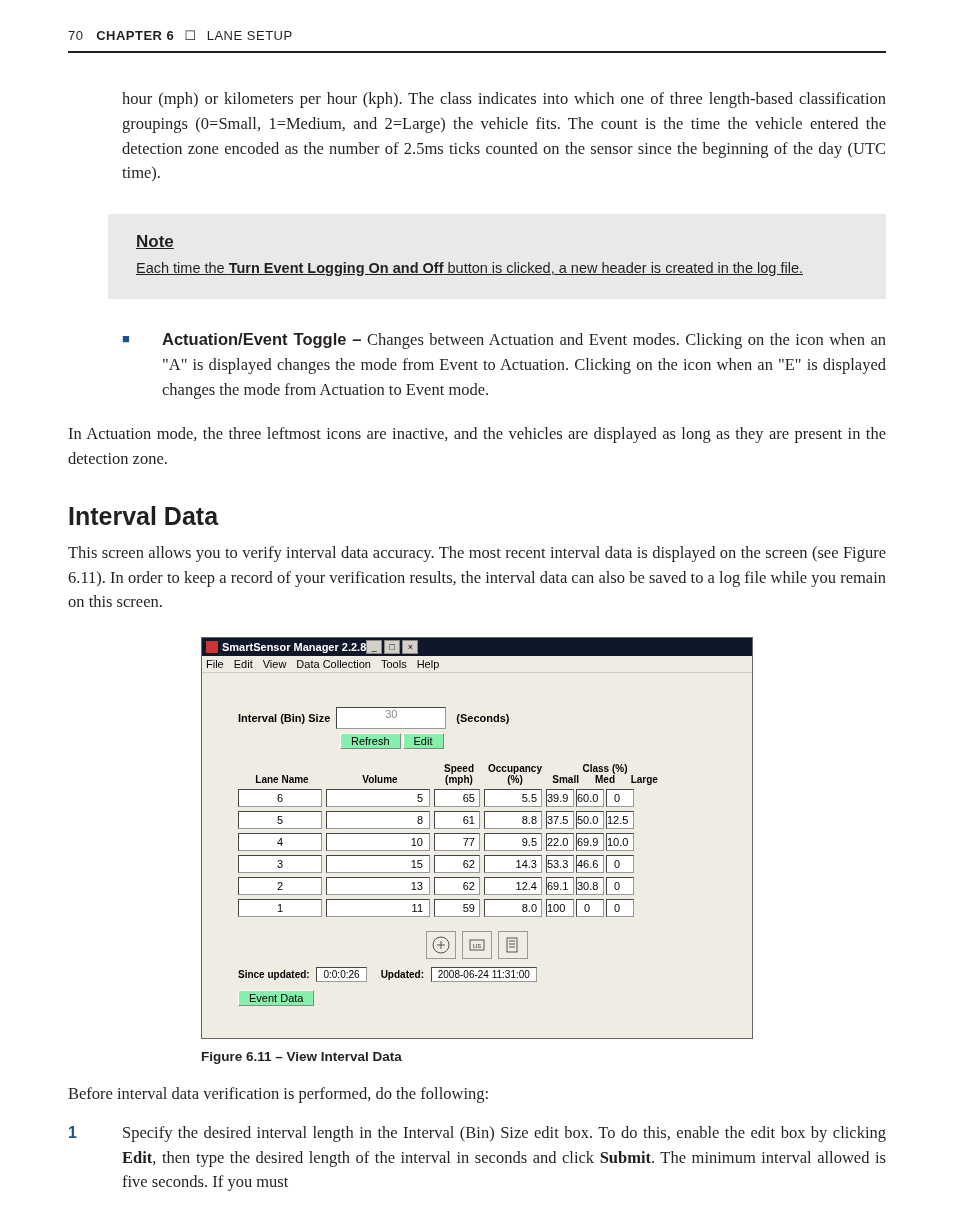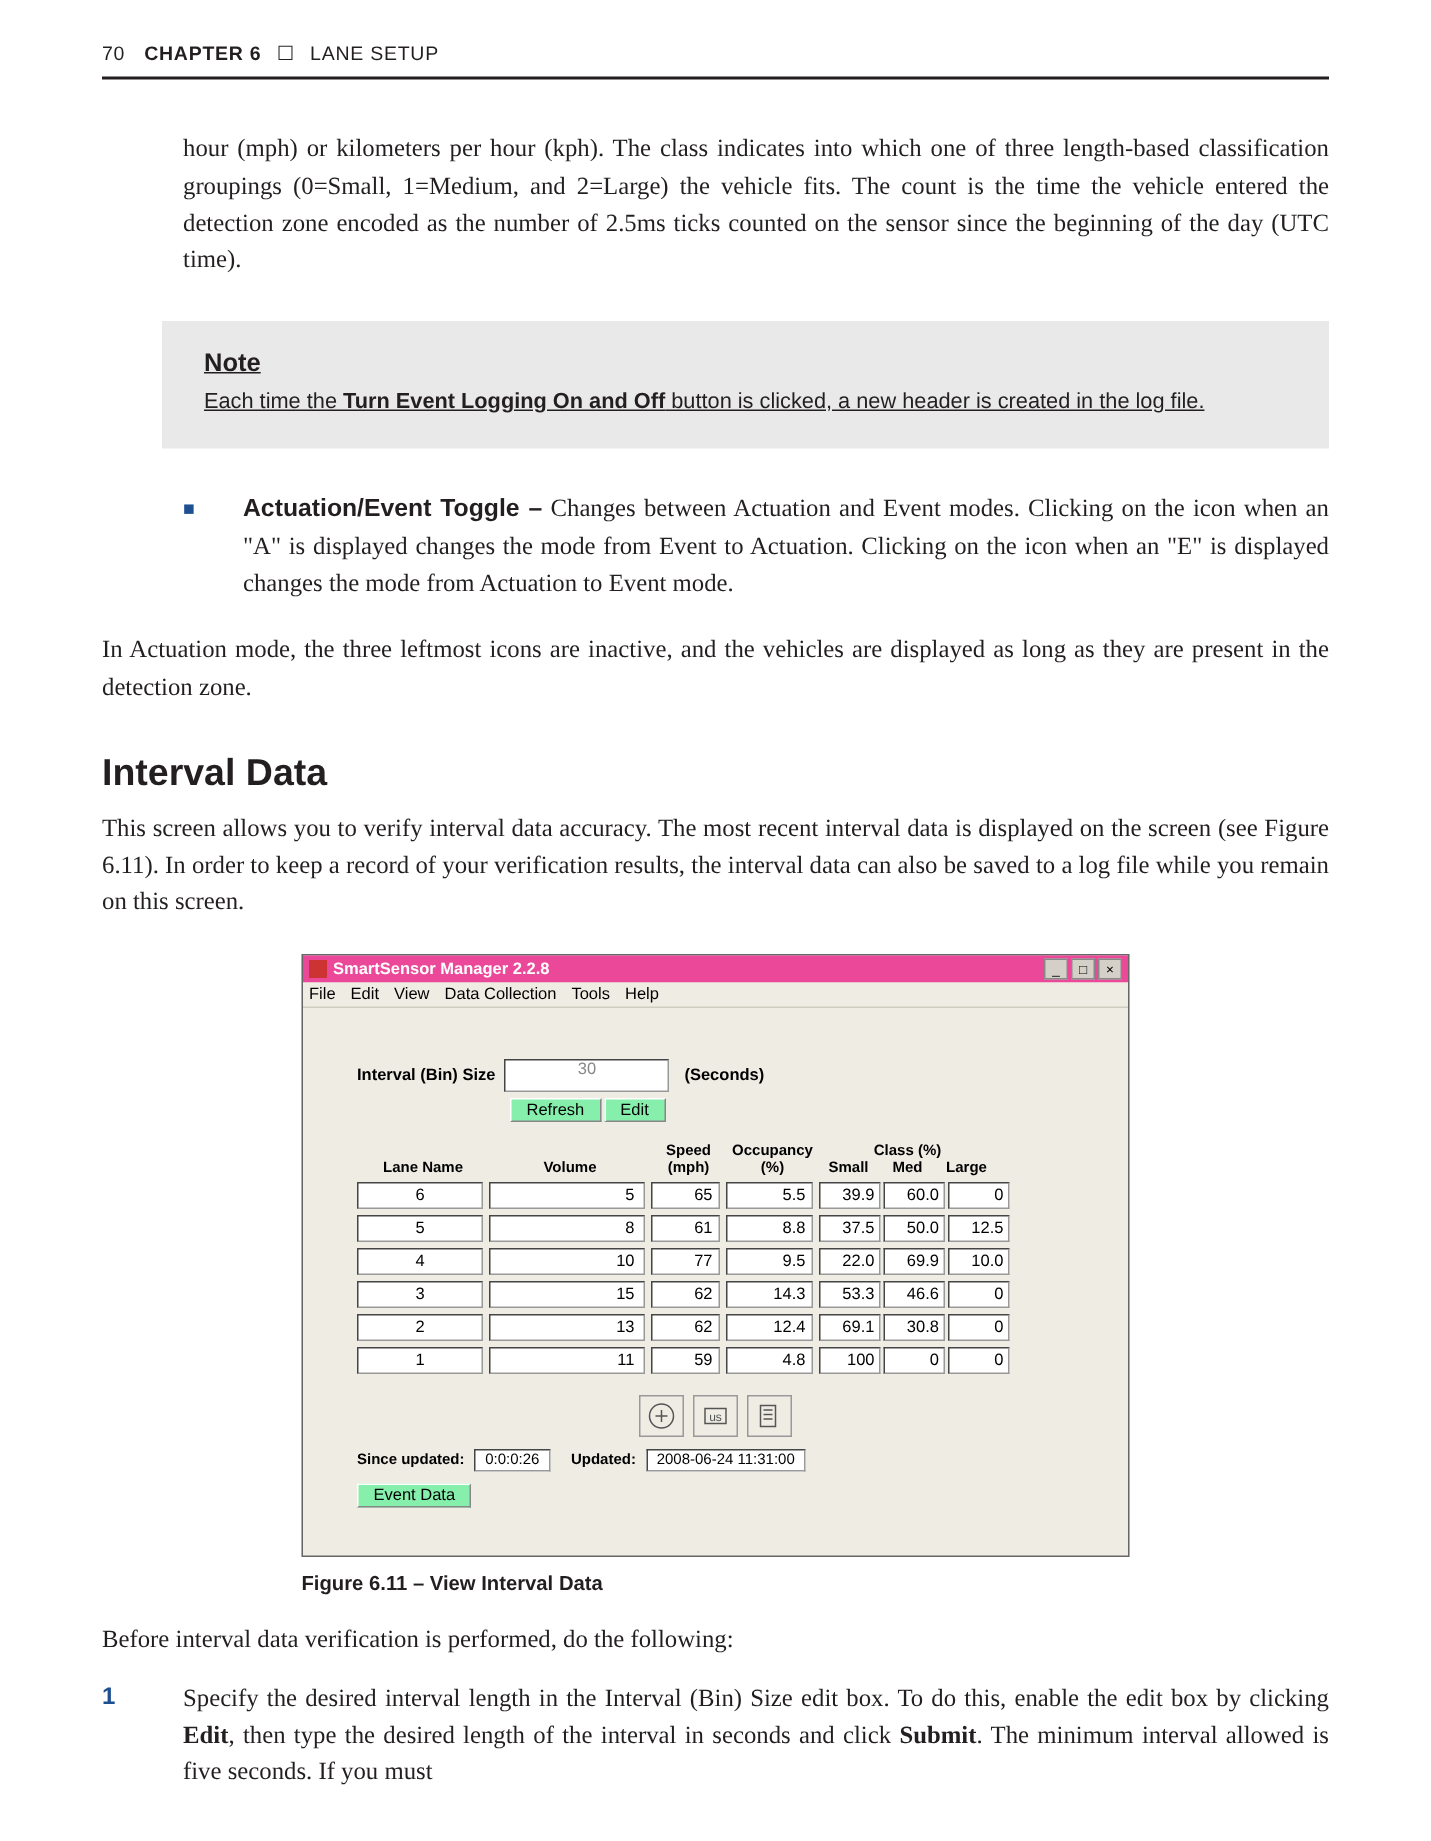--- a/index.html
+++ b/index.html
@@ -53,21 +53,21 @@
     margin: 30px 0 10px 0;
     color: #231f20;
   }
   .figure-wrap { margin: 22px auto 10px auto; width: 552px; }
   .figure-caption {
     font-family: Arial, Helvetica, sans-serif;
     font-weight: 700; font-size: 13.5px; text-align: left; margin-top: 10px;
   }
   
   .app-window { width: 552px; border: 1px solid #666; background: #efece4; font-family: Tahoma, Arial, sans-serif; font-size: 11px; color: #000;}
-  .titlebar { background: #ec4899; color: #fff; padding: 2px 4px; display: flex; justify-content: space-between; align-items: center; }
+  .titlebar { background: #0f172a; color: #fff; padding: 2px 4px; display: flex; justify-content: flex-start; align-items: center; }
   .titlebar-left { display:flex; align-items:center; gap:4px; font-weight:700; }
   .title-icon { width:12px; height:12px; background:#c33; display:inline-block; }
   .win-btns { display:flex; gap:2px; }
   .win-btn { width:16px; height:14px; background:#d4d0c8; border:1px solid #888; font-size:9px; line-height:12px; text-align:center; color:#000;}
   .menubar { background:#efece4; padding:2px 4px; font-size:11px; display:flex; gap:10px; border-bottom:1px solid #d0ccc0;}
   .content-area { padding: 34px 36px 14px 36px; }
   .binrow { display:flex; align-items:center; gap:6px; margin-bottom:4px; font-weight:700;}
   .bin-input { width: 110px; height:22px; background:#fff; border:1px inset #999; text-align:center; color:#888; font-weight:400;}
   .bin-label2 { font-weight:700; margin-left:4px;}
   .btnrow { margin-left: 102px; display:flex; gap:2px; margin-bottom:14px;}
@@ -80,21 +80,21 @@
   .col-occ  { width:62px; }
   .col-cls  { width:118px; }
   .cls-sub { display:flex; }
   .cls-sub div { flex:1; }
   .grid-row { display:flex; margin-top:4px; }
   .cell { height:18px; background:#fff; border:1px inset #999; text-align:center; line-height:16px; font-size:11px;}
   .c-lane { width:84px; margin-right:4px; text-align:center;}
   .c-vol  { width:104px; margin-right:4px; text-align:right; padding-right:6px;}
   .c-spd  { width:46px; margin-right:4px; text-align:right; padding-right:4px;}
   .c-occ  { width:58px; margin-right:4px; text-align:right; padding-right:4px;}
-  .c-cls  { width:41px; margin-right:2px; text-align:right; padding-right:3px;}
+  .c-cls  { width:28px; margin-right:2px; text-align:right; padding-right:13px;}
   .c-cls:last-child{ margin-right:0;}
   .iconrow { display:flex; justify-content:center; gap:6px; margin:14px 0 10px 0;}
   .tool-icon { width:30px; height:28px; border:1px solid #999; background:#efece4; display:flex; align-items:center; justify-content:center;}
   .tool-icon svg { display:block; }
   .statusrow { display:flex; gap:14px; font-weight:700; font-size:10px; }
   .status-field { background:#fff; border:1px inset #999; padding:1px 6px; font-weight:400; margin-left:4px;}
   .eventrow { display:flex; justify-content:flex-start; padding:10px 8px 18px 0;}
   
   ol.steps { list-style:none; counter-reset: step; margin-top:14px;}
   ol.steps li { position:relative; padding-left:54px; font-size:16.5px; line-height:1.5; text-align:justify;}
@@ -234,21 +234,21 @@
               <div class="cell c-spd">62</div>
               <div class="cell c-occ">12.4</div>
               <div class="cell c-cls">69.1</div>
               <div class="cell c-cls">30.8</div>
               <div class="cell c-cls">0</div>
             </div>
             <div class="grid-row">
               <div class="cell c-lane">1</div>
               <div class="cell c-vol">11</div>
               <div class="cell c-spd">59</div>
-              <div class="cell c-occ">4.8</div>
+              <div class="cell c-occ">8.0</div>
               <div class="cell c-cls">100</div>
               <div class="cell c-cls">0</div>
               <div class="cell c-cls">0</div>
             </div>
           </div>
       </div>
 
       <div class="iconrow">
         <div class="tool-icon">
           <svg width="20" height="20" viewBox="0 0 20 20">

